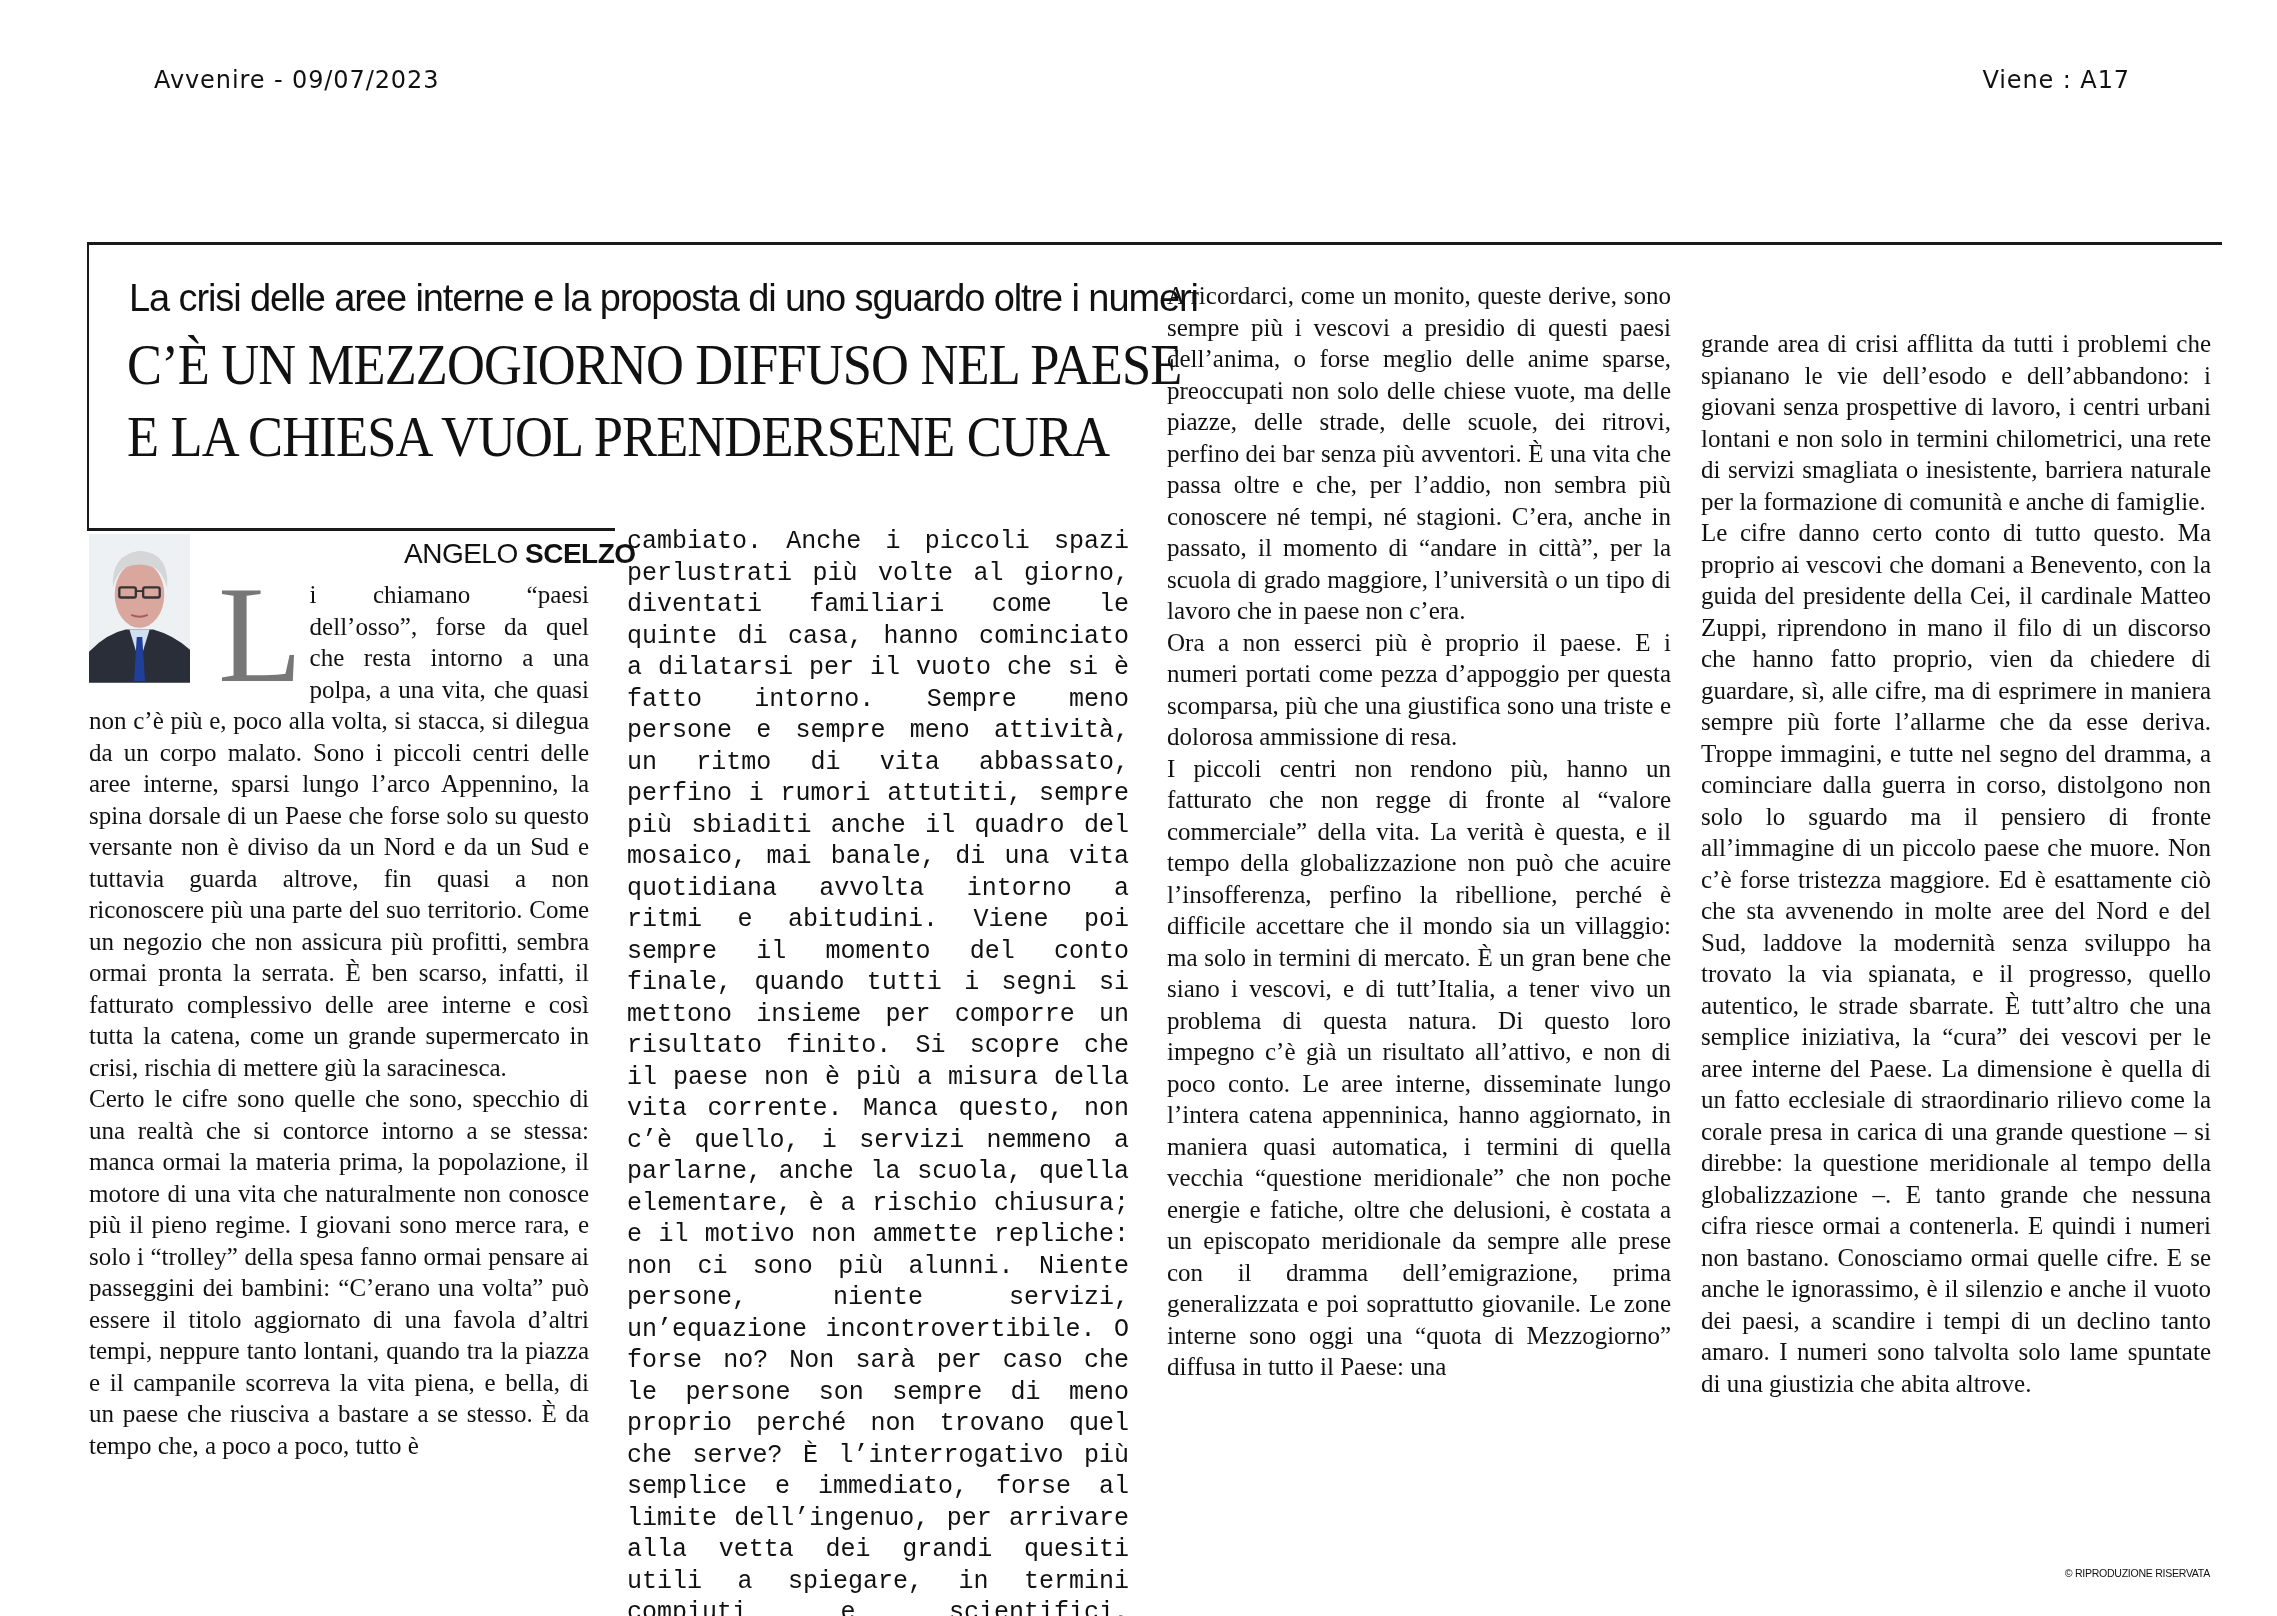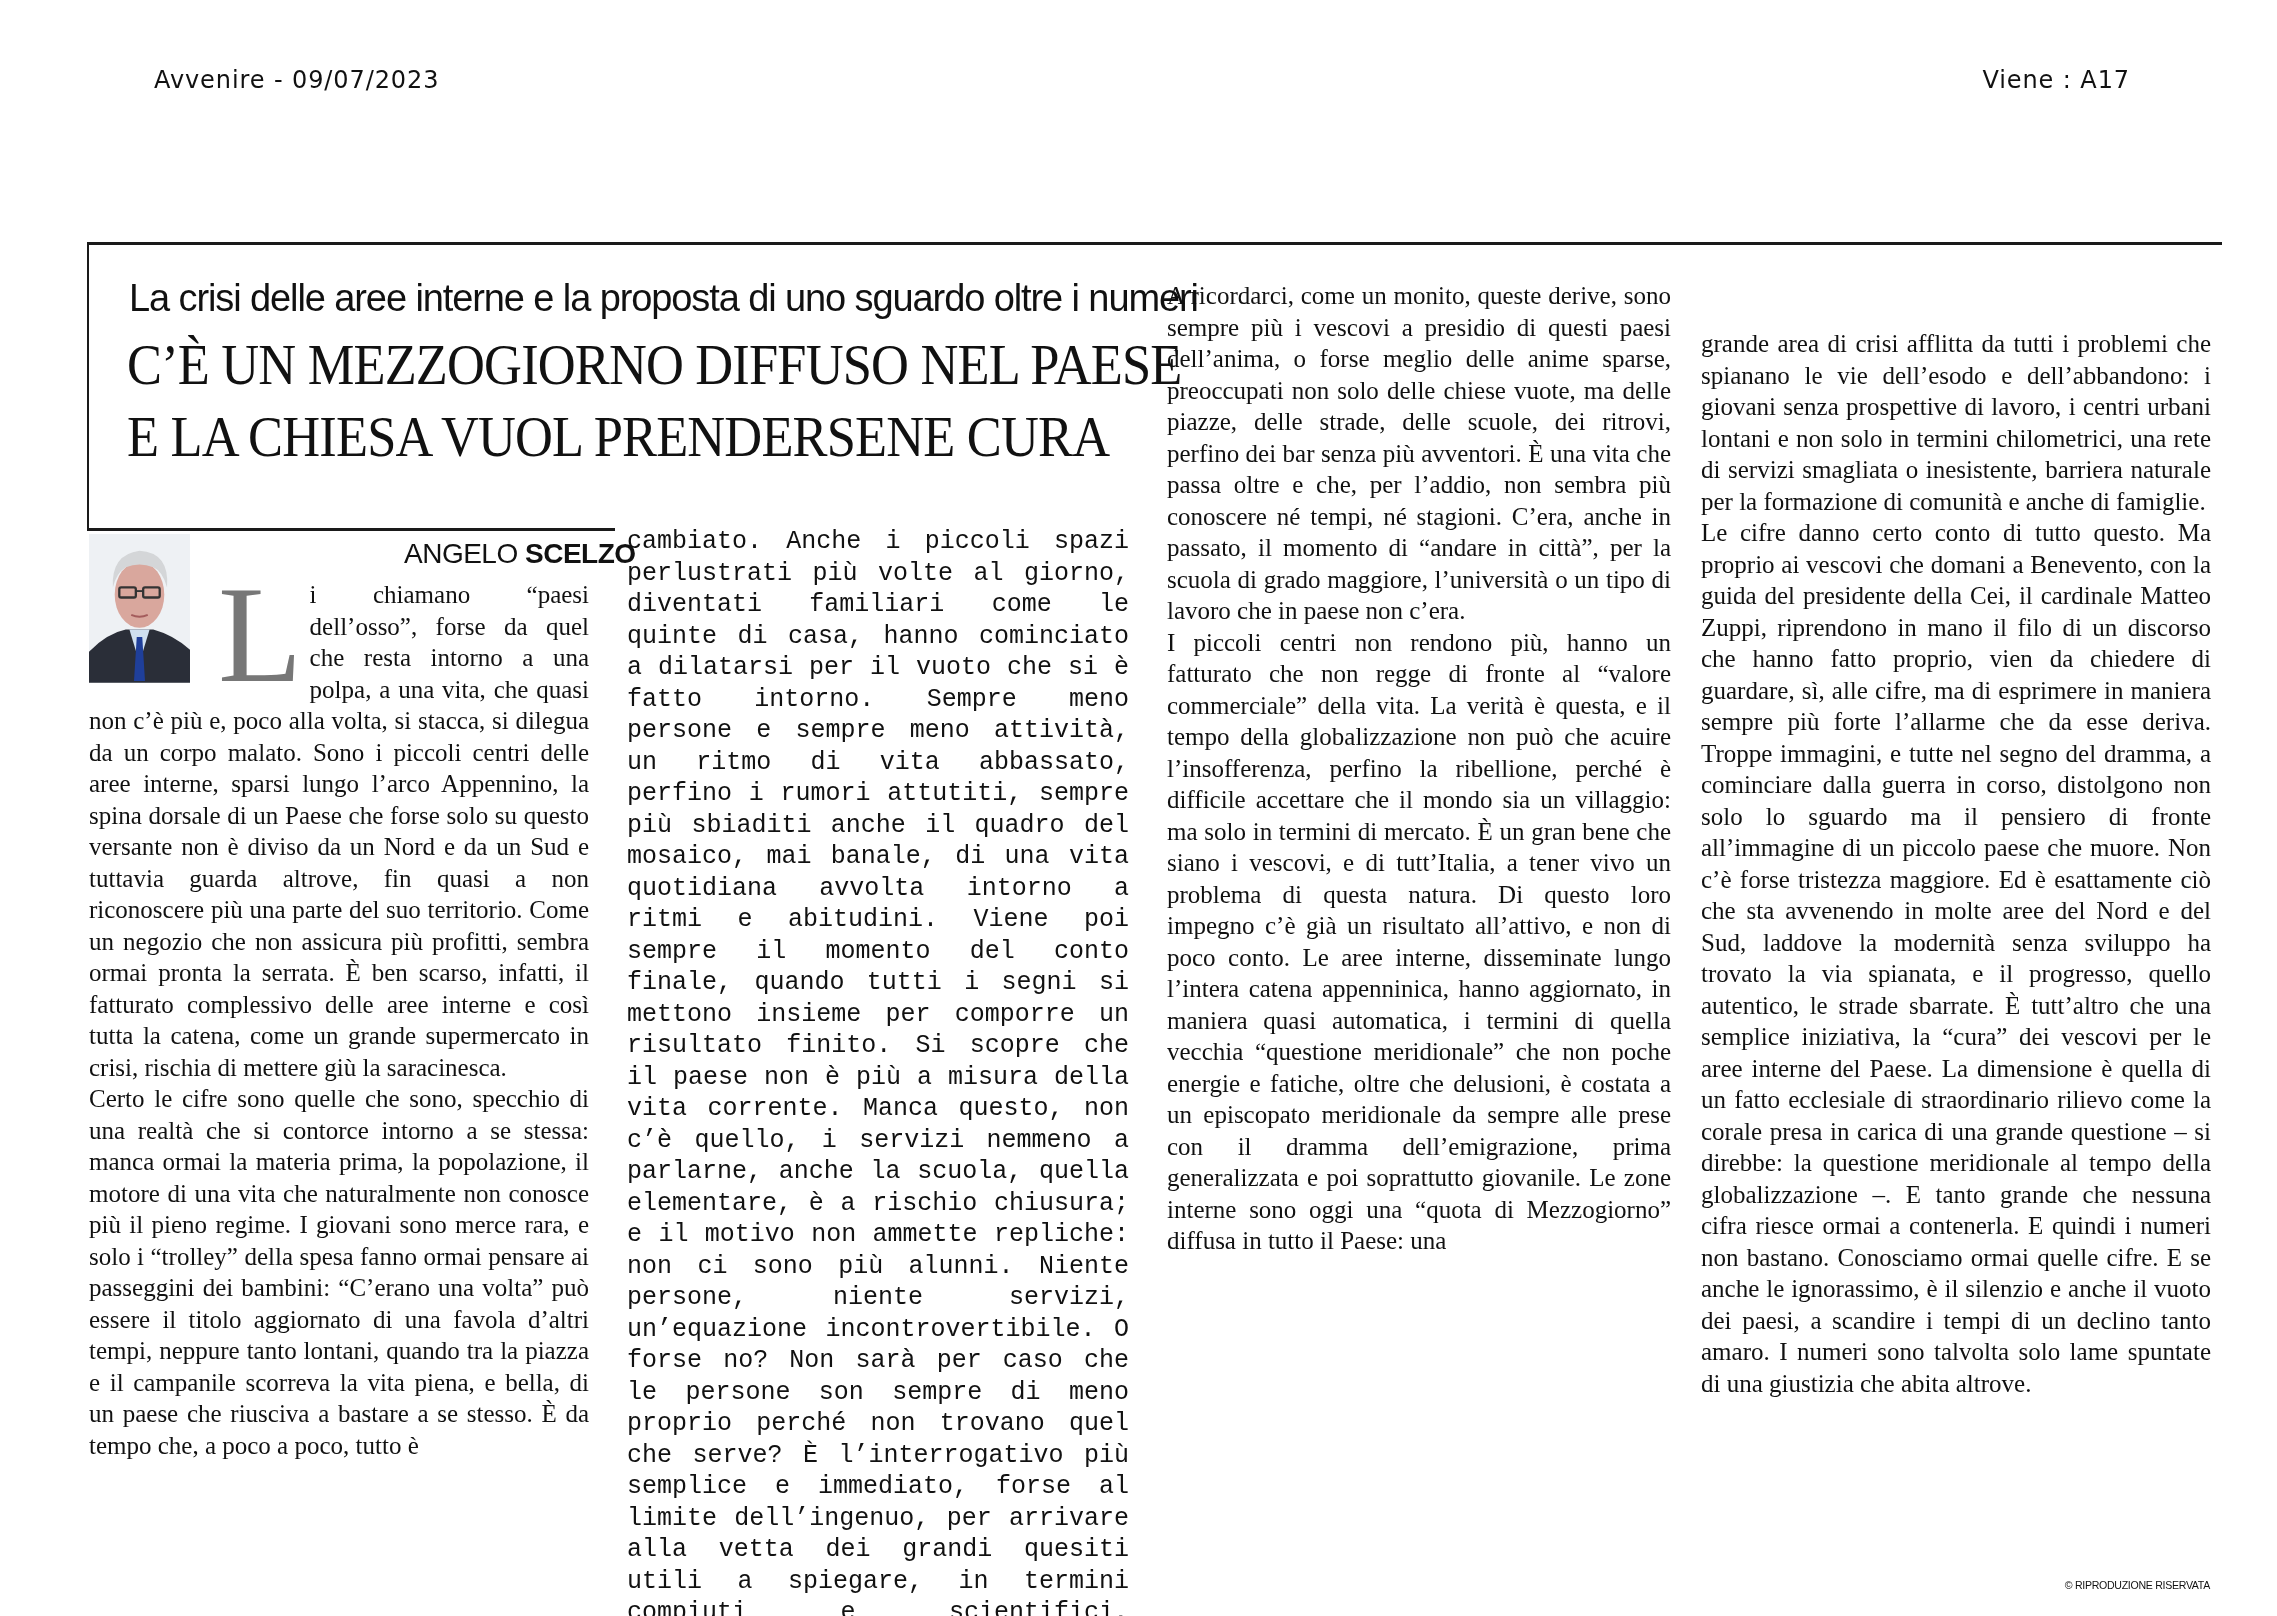--- a/index.html
+++ b/index.html
@@ -23,21 +23,21 @@
 
   .col { position:absolute; font-family:"Liberation Serif", serif; font-size:25px; line-height:31.5px; color:#111; text-align:justify; }
   .col p { margin:0; text-indent:0; }
   .col1 { left:89px; top:579px; width:500px; }
   .col2 { left:627px; top:526px; width:502px;font-family:Liberation Mono, monospace; }
   .col3 { left:1167px; top:280px; width:504px; }
   .col4 { left:1701px; top:280px; width:510px;margin-top:48px; }
 
   .dropcap { float:left; font-family:"Liberation Serif", serif; font-size:138px; line-height:103px; color:#777; margin:3.7px 7.3px 0 129px; }
 
-  .copyright { position:absolute; right:67px; top:1567px; font-family:"Liberation Sans", sans-serif; font-size:10.6px; letter-spacing:-0.3px; color:#111;margin-top:12px; }
+  .copyright { position:absolute; right:67px; top:1567px; font-family:"Liberation Sans", sans-serif; font-size:10.6px; letter-spacing:-0.3px; color:#111; }
 </style>
 </head>
 <body>
 
 <div class="hdr hdr-left">Avvenire - 09/07/2023</div>
 <div class="hdr hdr-right">Viene : A17</div>
 
 <div class="top-rule"></div>
 <div class="left-rule"></div>
 <div class="under-rule"></div>
@@ -73,20 +73,21 @@
   <p>i chiamano “paesi dell’osso”, forse da quel che resta intorno a una polpa, a una vita, che quasi non c’è più e, poco alla volta, si stacca, si dilegua da un corpo malato. Sono i piccoli centri delle aree interne, sparsi lungo l’arco Appennino, la spina dorsale di un Paese che forse solo su questo versante non è diviso da un Nord e da un Sud e tuttavia guarda altrove, fin quasi a non riconoscere più una parte del suo territorio. Come un negozio che non assicura più profitti, sembra ormai pronta la serrata. È ben scarso, infatti, il fatturato complessivo delle aree interne e così tutta la catena, come un grande supermercato in crisi, rischia di mettere giù la saracinesca.</p>
   <p>Certo le cifre sono quelle che sono, specchio di una realtà che si contorce intorno a se stessa: manca ormai la materia prima, la popolazione, il motore di una vita che naturalmente non conosce più il pieno regime. I giovani sono merce rara, e solo i “trolley” della spesa fanno ormai pensare ai passeggini dei bambini: “C’erano una volta” può essere il titolo aggiornato di una favola d’altri tempi, neppure tanto lontani, quando tra la piazza e il campanile scorreva la vita piena, e bella, di un paese che riusciva a bastare a se stesso. È da tempo che, a poco a poco, tutto è</p>
 </div>
 
 <div class="col col2">
   <p>cambiato. Anche i piccoli spazi perlustrati più volte al giorno, diventati familiari come le quinte di casa, hanno cominciato a dilatarsi per il vuoto che si è fatto intorno. Sempre meno persone e sempre meno attività, un ritmo di vita abbassato, perfino i rumori attutiti, sempre più sbiaditi anche il quadro del mosaico, mai banale, di una vita quotidiana avvolta intorno a ritmi e abitudini. Viene poi sempre il momento del conto finale, quando tutti i segni si mettono insieme per comporre un risultato finito. Si scopre che il paese non è più a misura della vita corrente. Manca questo, non c’è quello, i servizi nemmeno a parlarne, anche la scuola, quella elementare, è a rischio chiusura; e il motivo non ammette repliche: non ci sono più alunni. Niente persone, niente servizi, un’equazione incontrovertibile. O forse no? Non sarà per caso che le persone son sempre di meno proprio perché non trovano quel che serve? È l’interrogativo più semplice e immediato, forse al limite dell’ingenuo, per arrivare alla vetta dei grandi quesiti utili a spiegare, in termini compiuti e scientifici, l’abbandono e la vera e propria serrata in atto nelle aree interne del paese. Conosciamo i numeri di questo drammatico “fine esercizio”. Circa un quarto dei giovani non trovano lavoro nell’area del Mezzogiorno. E chi lo trova, costretto ad emigrare, spesso con la laurea in tasca. E poi il vasto mercato di una precarietà che rende più</p>
 </div>
 
 <div class="col col3">
   <p>A ricordarci, come un monito, queste derive, sono sempre più i vescovi a presidio di questi paesi dell’anima, o forse meglio delle anime sparse, preoccupati non solo delle chiese vuote, ma delle piazze, delle strade, delle scuole, dei ritrovi, perfino dei bar senza più avventori. È una vita che passa oltre e che, per l’addio, non sembra più conoscere né tempi, né stagioni. C’era, anche in passato, il momento di “andare in città”, per la scuola di grado maggiore, l’università o un tipo di lavoro che in paese non c’era.</p>
+  <p>Ora a non esserci più è proprio il paese. E i numeri portati come pezza d’appoggio per questa scomparsa, più che una giustifica sono una triste e dolorosa ammissione di resa.</p>
   <p>I piccoli centri non rendono più, hanno un fatturato che non regge di fronte al “valore commerciale” della vita. La verità è questa, e il tempo della globalizzazione non può che acuire l’insofferenza, perfino la ribellione, perché è difficile accettare che il mondo sia un villaggio: ma solo in termini di mercato. È un gran bene che siano i vescovi, e di tutt’Italia, a tener vivo un problema di questa natura. Di questo loro impegno c’è già un risultato all’attivo, e non di poco conto. Le aree interne, disseminate lungo l’intera catena appenninica, hanno aggiornato, in maniera quasi automatica, i termini di quella vecchia “questione meridionale” che non poche energie e fatiche, oltre che delusioni, è costata a un episcopato meridionale da sempre alle prese con il dramma dell’emigrazione, prima generalizzata e poi soprattutto giovanile. Le zone interne sono oggi una “quota di Mezzogiorno” diffusa in tutto il Paese: una</p>
 </div>
 
 <div class="col col4">
   <p>grande area di crisi afflitta da tutti i problemi che spianano le vie dell’esodo e dell’abbandono: i giovani senza prospettive di lavoro, i centri urbani lontani e non solo in termini chilometrici, una rete di servizi smagliata o inesistente, barriera naturale per la formazione di comunità e anche di famiglie.</p>
   <p>Le cifre danno certo conto di tutto questo. Ma proprio ai vescovi che domani a Benevento, con la guida del presidente della Cei, il cardinale Matteo Zuppi, riprendono in mano il filo di un discorso che hanno fatto proprio, vien da chiedere di guardare, sì, alle cifre, ma di esprimere in maniera sempre più forte l’allarme che da esse deriva. Troppe immagini, e tutte nel segno del dramma, a cominciare dalla guerra in corso, distolgono non solo lo sguardo ma il pensiero di fronte all’immagine di un piccolo paese che muore. Non c’è forse tristezza maggiore. Ed è esattamente ciò che sta avvenendo in molte aree del Nord e del Sud, laddove la modernità senza sviluppo ha trovato la via spianata, e il progresso, quello autentico, le strade sbarrate. È tutt’altro che una semplice iniziativa, la “cura” dei vescovi per le aree interne del Paese. La dimensione è quella di un fatto ecclesiale di straordinario rilievo come la corale presa in carica di una grande questione – si direbbe: la questione meridionale al tempo della globalizzazione –. E tanto grande che nessuna cifra riesce ormai a contenerla. E quindi i numeri non bastano. Conosciamo ormai quelle cifre. E se anche le ignorassimo, è il silenzio e anche il vuoto dei paesi, a scandire i tempi di un declino tanto amaro. I numeri sono talvolta solo lame spuntate di una giustizia che abita altrove.</p>
 </div>
 
 <div class="copyright">© RIPRODUZIONE RISERVATA</div>
 

